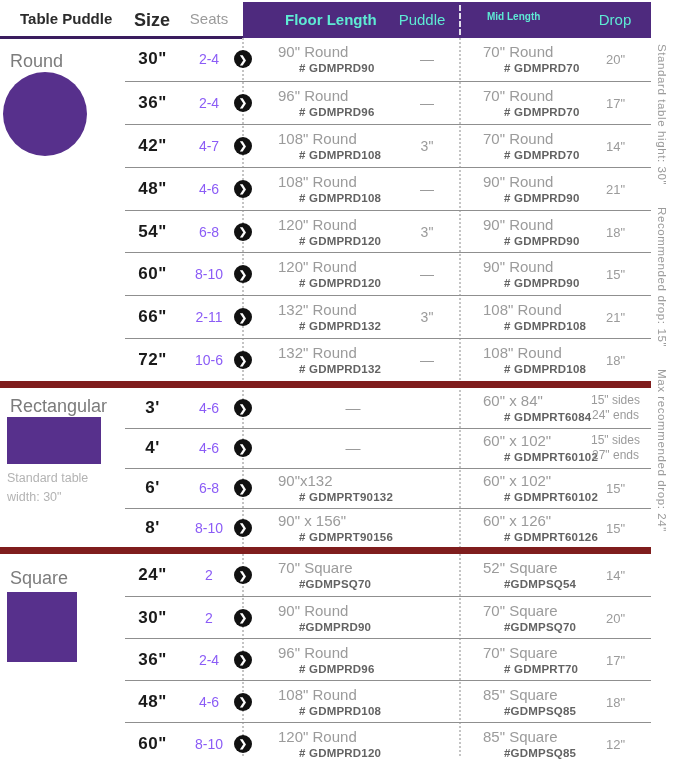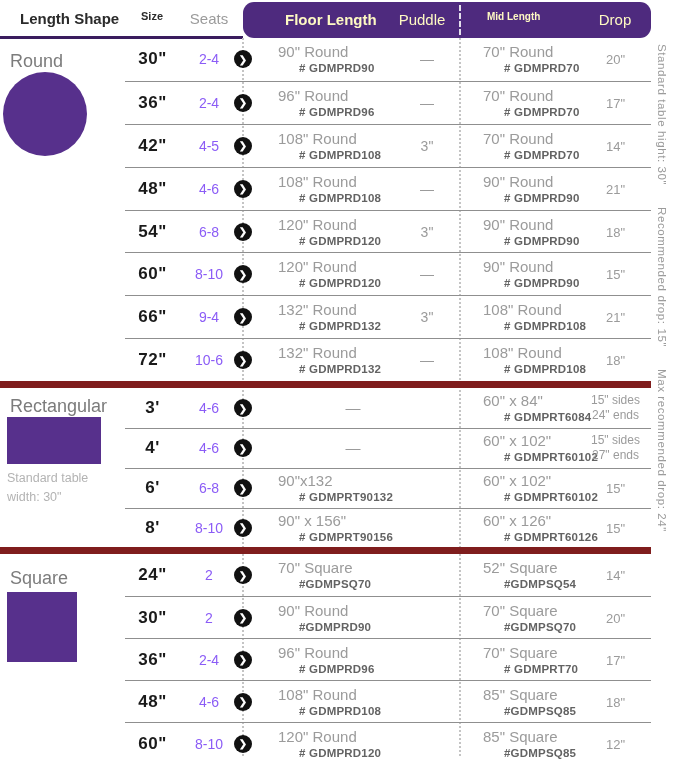--- a/index.html
+++ b/index.html
@@ -5,23 +5,23 @@
   * { margin:0; padding:0; box-sizing:border-box; }
   html,body { background:#fff; }
   body { font-family:"Liberation Sans", sans-serif; }
   .page { position:relative; width:679px; height:759px; background:#fff; overflow:hidden; }
 
   
   .header { position:absolute; top:0; left:0; width:679px; height:38px; }
   .h-white { position:absolute; left:0; top:0; width:243px; height:36px; background:#fff; }
   .h-underline { position:absolute; left:0; top:36px; width:243px; height:3px; background:#3a1d5e; }
   .h-table-shape { position:absolute; left:20px; top:10px; font-size:15px; font-weight:bold; color:#2b2b2b; }
-  .h-size { position:absolute; left:124px; top:10px; width:56px; text-align:center; font-size:11px; font-weight:bold; color:#2b2b2b; }
+  .h-size { position:absolute; left:124px; top:10px; width:56px; text-align:center; font-size:18px; font-weight:bold; color:#2b2b2b; }
   .h-seats { position:absolute; left:181px; top:10px; width:56px; text-align:center; font-size:15px; color:#9b9b9b; }
-  .h-purple { position:absolute; left:243px; top:2px; width:408px; height:36px; background:var(--header-purple,#4e2a7e); color:#fef9c3;border-radius:11px; }
+  .h-purple { position:absolute; left:243px; top:2px; width:408px; height:36px; background:var(--header-purple,#4e2a7e); color:#5eead4; }
   .h-floor { position:absolute; left:42px; top:9px; font-size:15px; font-weight:bold; }
   .h-puddle { position:absolute; left:147px; top:9px; width:64px; text-align:center; font-size:15px; }
   .h-dash-divider { position:absolute; left:216px; top:3px; bottom:3px; width:0; border-left:2px dashed rgba(255,255,255,.85); }
   .h-mid { position:absolute; left:244px; top:9px; font-size:10px; font-weight:bold; }
   .h-drop { position:absolute; left:340px; top:9px; width:64px; text-align:center; font-size:15px; }
 
   
   .body { position:absolute; top:38px; left:0; width:679px; height:721px; }
   .vline { position:absolute; top:0; height:718px; width:0; border-left:2px dotted #c4c4c4; z-index:0; }
   .vline-arrow { left:242px; }
@@ -65,21 +65,21 @@
   .side-notes span { writing-mode:vertical-rl; font-size:11.5px; color:#9b9b9b; letter-spacing:.6px; white-space:nowrap; }
 </style>
 </head>
 <body>
 
 <div class="page">
 
   <div class="header">
     <div class="h-white"></div>
     <div class="h-underline"></div>
-    <span class="h-table-shape">Length Shape</span>
+    <span class="h-table-shape">Table Puddle</span>
     <span class="h-size">Size</span>
     <span class="h-seats">Seats</span>
     <div class="h-purple">
       <span class="h-floor">Floor Length</span>
       <span class="h-puddle">Puddle</span>
       <div class="h-dash-divider"></div>
       <span class="h-mid">Mid Length</span>
       <span class="h-drop">Drop</span>
     </div>
   </div>
@@ -128,21 +128,21 @@
       <div class="sku"># GDMPRD70</div>
     </div>
     <div class="c-drop">
       <div>17"</div>
 
     </div>
   </div>
 
   <div class="row">
     <span class="c-size">42"</span>
-    <span class="c-seats">4-5</span>
+    <span class="c-seats">4-7</span>
     <span class="c-arrow">❯</span>
     <div class="c-floor">
       <div class="val">108" Round</div>
       <div class="sku"># GDMPRD108</div>
     </div>
     <span class="c-puddle">3"</span>
     <div class="c-mid">
       <div class="val">70" Round</div>
       <div class="sku"># GDMPRD70</div>
     </div>
@@ -204,21 +204,21 @@
       <div class="sku"># GDMPRD90</div>
     </div>
     <div class="c-drop">
       <div>15"</div>
 
     </div>
   </div>
 
   <div class="row">
     <span class="c-size">66"</span>
-    <span class="c-seats">9-4</span>
+    <span class="c-seats">2-11</span>
     <span class="c-arrow">❯</span>
     <div class="c-floor">
       <div class="val">132" Round</div>
       <div class="sku"># GDMPRD132</div>
     </div>
     <span class="c-puddle">3"</span>
     <div class="c-mid">
       <div class="val">108" Round</div>
       <div class="sku"># GDMPRD108</div>
     </div>

